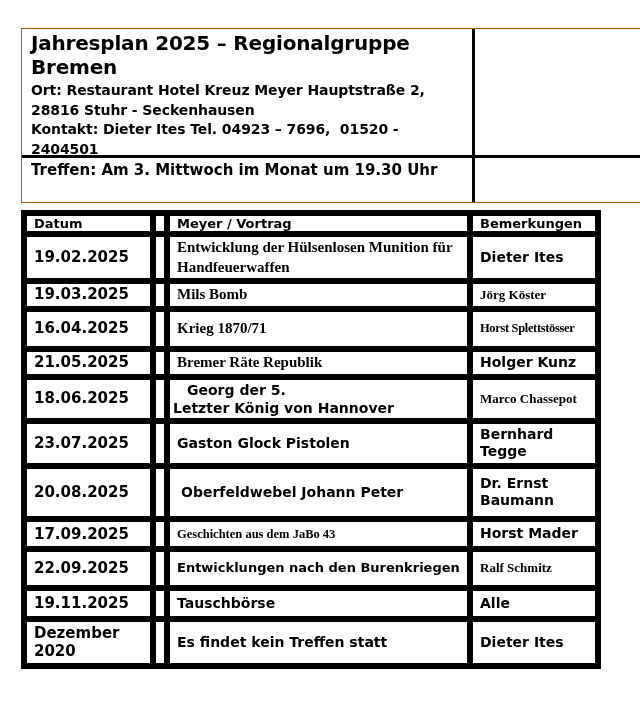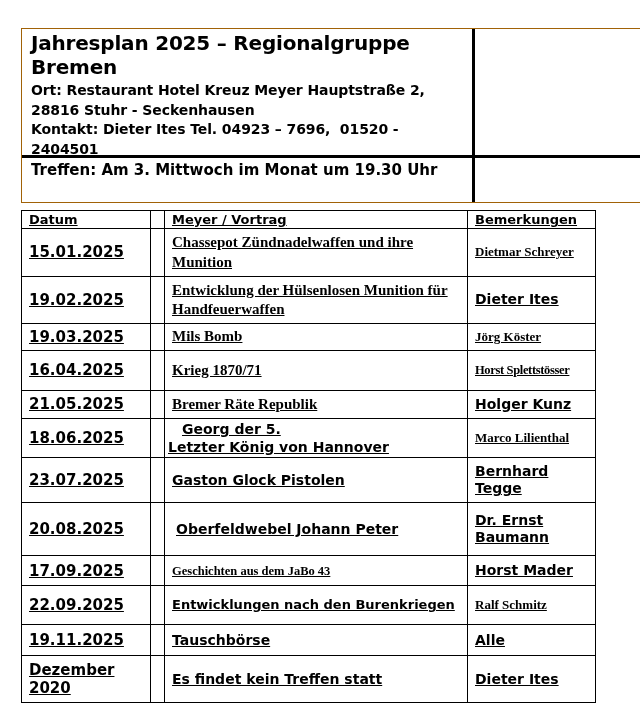--- a/index.html
+++ b/index.html
@@ -30,26 +30,25 @@
 
   
   table.schedule {
     position:absolute; left:21px; top:210px;
     width:574px;
     border-collapse:collapse;
     table-layout:fixed;
     background:#fff;
   }
   .schedule td, .schedule th {
-    border:1px solid #000000;
+    border:6px solid #000000;
     padding:1px 3px 1px 7px;
     vertical-align:middle;
     overflow:hidden;
     text-align:left;
-    text-decoration:underline;
   }
   .schedule th { font-size:13px; font-weight:bold; height:12px; padding-top:0; padding-bottom:0; }
   .th-rem { padding-left:4px; }
   .spacer { padding:0; }
 
   .date   { font-size:15px; font-weight:bold; white-space:pre-line; line-height:1.25; }
   .t-serif { font-family:"Liberation Serif","DejaVu Serif",serif; font-size:15px; font-weight:bold; line-height:1.3; }
   .t-sans  { font-size:14px; font-weight:bold; line-height:1.3; }
   .t-small { font-size:12.5px; }
   .t-center{ text-align:center; }
@@ -87,26 +86,20 @@
       <col style="width:128px">
     </colgroup>
     <tbody>
         <tr style="height:18px">
       <th>Datum</th>
       <th class="spacer"></th>
       <th>Meyer / Vortrag</th>
       <th class="th-rem">Bemerkungen</th>
     </tr>
 
-    <tr style="height:48px">
-      <td class="date">15.01.2025</td>
-      <td class="spacer"></td>
-      <td class="t-serif">Chassepot Zündnadelwaffen und ihre Munition</td>
-      <td class="r-serif">Dietmar Schreyer</td>
-    </tr>
 
     <tr style="height:47px">
       <td class="date">19.02.2025</td>
       <td class="spacer"></td>
       <td class="t-serif">Entwicklung der Hülsenlosen Munition für Handfeuerwaffen</td>
       <td class="r-sans">Dieter Ites</td>
     </tr>
 
     <tr style="height:27px">
       <td class="date">19.03.2025</td>
@@ -127,21 +120,21 @@
       <td class="spacer"></td>
       <td class="t-serif t-pad48">Bremer Räte Republik</td>
       <td class="r-sans">Holger Kunz</td>
     </tr>
 
     <tr style="height:37px">
       <td class="date">18.06.2025</td>
       <td class="spacer"></td>
       <td class="t-sans pre indent" style="padding-left:3px">Georg der 5.
 Letzter König von Hannover</td>
-      <td class="r-serif">Marco Lilienthal</td>
+      <td class="r-serif">Marco Chassepot</td>
     </tr>
 
     <tr style="height:45px">
       <td class="date">23.07.2025</td>
       <td class="spacer"></td>
       <td class="t-sans t-center">Gaston Glock Pistolen</td>
       <td class="r-sans pre">Bernhard
 Tegge</td>
     </tr>
 

